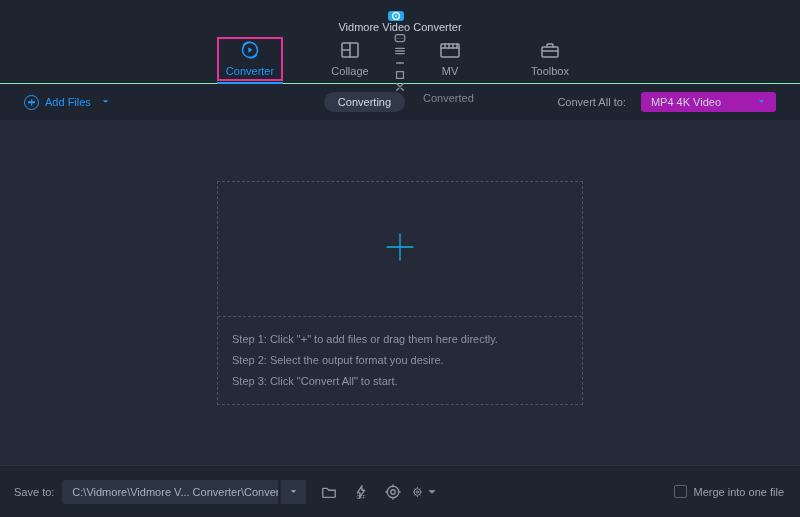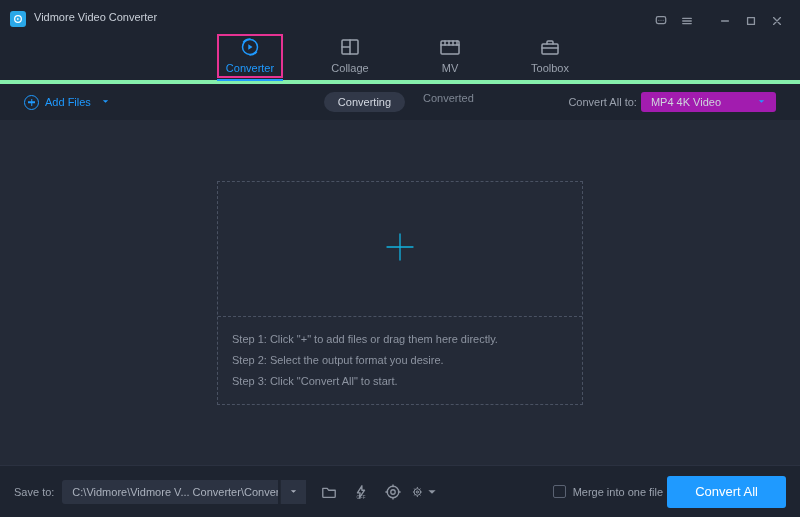--- a/index.html
+++ b/index.html
@@ -1,48 +1,48 @@
 <!DOCTYPE html>
 <html><head>
 <meta charset="utf-8">
 <style>
   * { box-sizing: border-box; margin: 0; padding: 0; font-family: "Segoe UI", Arial, sans-serif; }
   body { width: 800px; height: 517px; background: #1e2430; color: #aab1bd; overflow: hidden; user-select: none; }
 
   
-  .titlebar { height: 28px; display: flex; padding: 11px 10px; font-size: 11px; color: #c9cfd8; }
+  .titlebar { height: 28px; display: flex; align-items: center; padding: 11px 10px; font-size: 11px; color: #c9cfd8; flex-direction: column; }
   .logo { width: 16px; height: 16px; background: #2aa8e8; border-radius: 3px; margin-right: 8px; display:flex; align-items:center; justify-content:center; }
   .logo svg { width: 10px; height: 10px; }
   .title { flex: 0 0 auto; }
   .title-spacer { flex: 1; }
   .winbtn { width: 26px; height: 20px; display: flex; align-items: center; justify-content: center; color: #8e95a1; cursor: pointer; }
   .winbtn svg { width: 12px; height: 12px; }
 
   
-  .mainnav { height: 56px; display: flex; justify-content: center; align-items: flex-end; gap: 38px; border-bottom: 4px solid #86efac; }
+  .mainnav { height: 56px; display: flex; justify-content: center; align-items: flex-end; gap: 38px; border-bottom: 1px solid #86efac; }
   .nav-item { width: 62px; display: flex; flex-direction: column; align-items: center; gap: 4px; padding-bottom: 6px; color: #9aa1ad; font-size: 11px; cursor: pointer; position: relative; }
   .nav-item .icon { height: 22px; display:flex; align-items:center; justify-content:center; }
   .nav-item.active { color: #1f9aff; }
   .nav-item.active::after { content:""; position:absolute; left: -2px; right: -2px; bottom: -1px; height: 2px; background: #1f9aff; }
   .nav-select-box { position:absolute; top: -2px; left: -2px; right: -2px; bottom: 2px; border: 2px solid #e73393; pointer-events: none; }
 
   
   .toolbar { height: 36px; display: flex; align-items: center; padding: 0 24px; font-size: 11px; }
   .add-files { display:flex; align-items:center; gap:6px; color:#1f9aff; cursor:pointer; }
   .add-circle { width:15px; height:15px; border:1.5px solid #1f9aff; border-radius:50%; position:relative; }
   .add-circle::before, .add-circle::after { content:""; position:absolute; background:#1f9aff; }
   .add-circle::before { left:3px; right:3px; top:50%; height:1.5px; transform:translateY(-50%); }
   .add-circle::after  { top:3px; bottom:3px; left:50%; width:1.5px; transform:translateX(-50%); }
   .chev { margin-left:4px; }
 
   .seg { margin-left: 214px; display:flex; align-items:flex-start; gap: 18px; }
   .seg-pill { background:#313848; color:#d4d9e2; padding: 4px 14px; border-radius: 11px; font-size: 11px; }
   .seg-plain { color:#7f8794; cursor:pointer; }
 
-  .convert-all-to { margin-left:auto; display:flex; align-items:center; gap:4px; color:#9aa1ad; }
+  .convert-all-to { margin-left:auto; display:flex; align-items:center; gap:15px; color:#9aa1ad; }
   .select-box { background:#a21caf; color:#cfd4dd; padding: 4px 10px; border-radius:3px; display:flex; align-items:center; gap:36px; cursor:pointer; min-width:128px; justify-content:space-between;}
 
   
   .workspace { height: 345px; background:#242a37; display:flex; justify-content:center; align-items:center; }
   .drop-outer { width: 366px; height: 224px; border: 1px dashed #4a5263; display:flex; flex-direction:column; }
   .drop-top { flex: 1; display:flex; align-items:center; justify-content:center; border-bottom: 1px dashed #4a5263; cursor:pointer; }
   .drop-bottom { padding: 12px 14px; font-size: 11px; color:#8d94a1; line-height: 1.9; }
 
   
   .footer { height: 52px; border-top: 1px solid #2b3140; display:flex; align-items:center; padding: 0 14px; font-size: 11px; gap: 2px; }
@@ -224,16 +224,13 @@
     <svg width="8" height="8" viewBox="0 0 10 10" style="margin-left:2px">
         <path d="M2 3.5 L5 6.5 L8 3.5" fill="currentColor" stroke="none"></path>
       </svg>
   </div>
 
   <div class="merge">
     <span class="checkbox"></span>
     <span>Merge into one file</span>
   </div>
 
-  <div class="convert-btn">
-    <span>Convert All</span>
-  </div>
 </div>
 
 </body></html>

